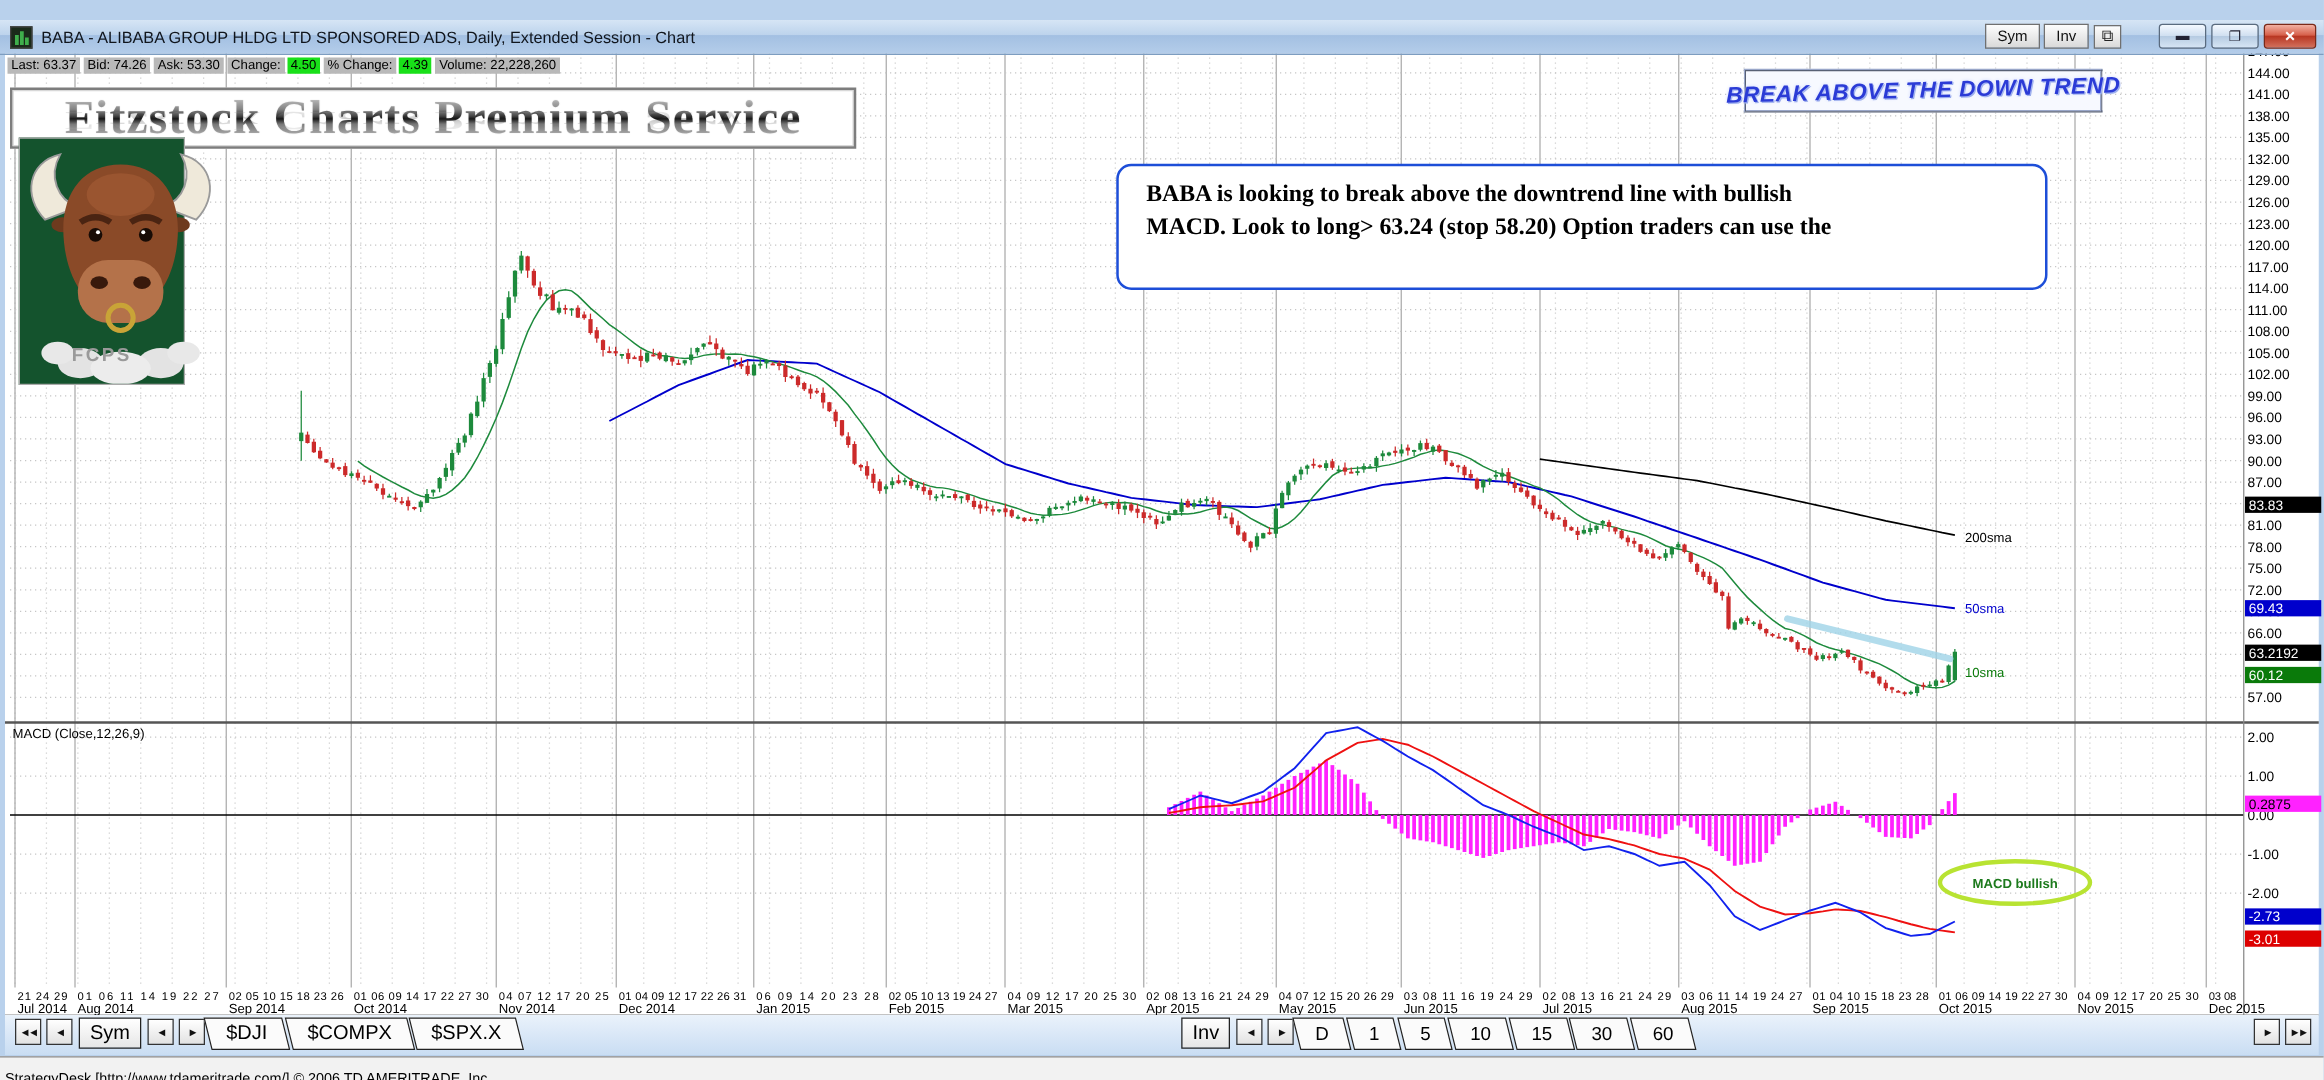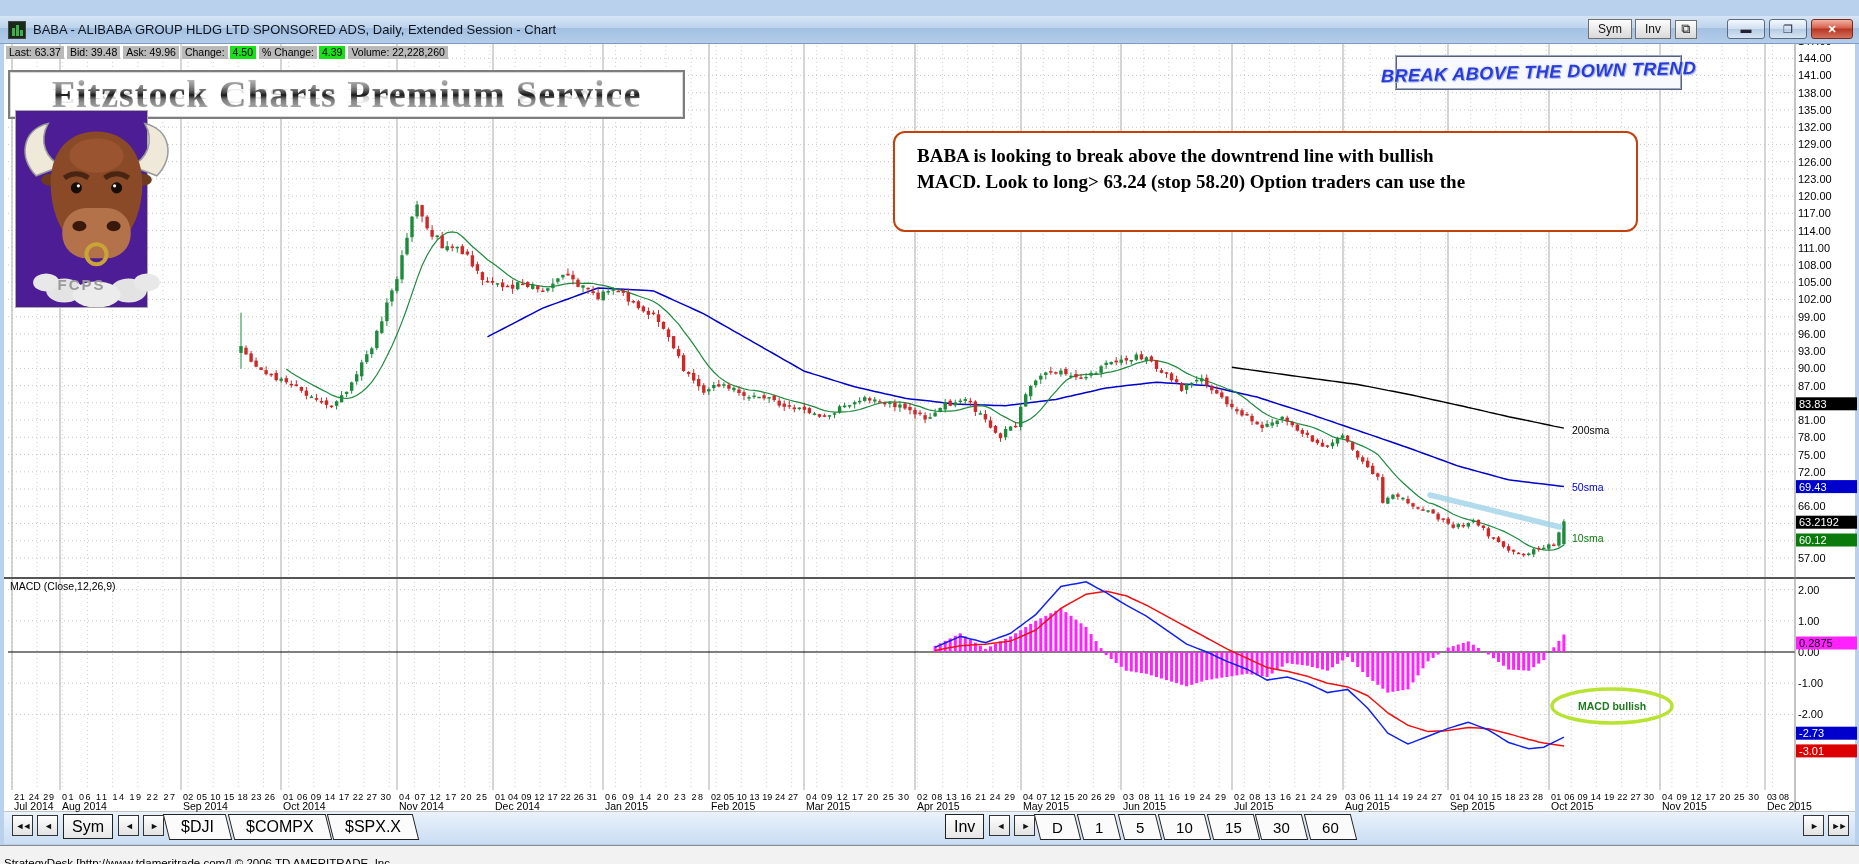--- a/index.html
+++ b/index.html
@@ -51,27 +51,27 @@
 
   
   #break-banner { position:absolute; left:1395px; top:55px; width:287px; height:35px; z-index:9;
     background:#f7f9ff; border:2px ridge #9aa7c9; display:flex; align-items:center; justify-content:center; }
   #break-banner span { font-size:18px; font-weight:bold; font-style:italic; color:#2b3bd6;
     letter-spacing:.5px; transform:skewY(-1.5deg);
     text-shadow:0 0 3px #cdd6ff, 1px 1px 0 #8fa4e8; white-space:nowrap; }
 
   
   #bull-logo { position:absolute; left:15px; top:110px; width:133px; height:198px; z-index:9;
-    background:#4c1d95; border:1px solid #aaa; }
+    background:#14532d; border:1px solid #aaa; }
   #bull-caption { position:absolute; left:0; right:0; bottom:14px; text-align:center;
     color:#9a9a9a; font-weight:bold; font-size:15px; letter-spacing:2px; }
 
   
   #note-box { position:absolute; left:893px; top:131px; width:745px; height:101px; z-index:9;
-    background:#fff; border:2px solid #c2410c; border-radius:12px; padding:10px 18px 0 22px; }
+    background:#fff; border:2px solid #1d4ed8; border-radius:12px; padding:10px 18px 0 22px; }
   #note-box div { font-family:"Liberation Serif", serif; font-weight:bold; font-size:19px;
     line-height:26px; color:#000; white-space:nowrap; }
 
   
   #tabbar { position:absolute; left:4px; top:812px; width:1851px; height:32px; z-index:10;
     background:linear-gradient(#eaf2fb,#c9ddf3); display:flex; align-items:flex-start; padding-top:2px; }
   .nav-btn { width:21px; height:21px; margin:1px 2px 0 2px; background:linear-gradient(#ffffff,#e2e2e2);
     border:1px solid #333; font-size:9px; color:#111; display:flex; align-items:center;
     justify-content:center; letter-spacing:-2px; flex:0 0 auto; }
   .big-btn { height:25px; margin:0 3px; padding:0 8px; background:linear-gradient(#ffffff,#e6e6e6);
@@ -991,24 +991,24 @@
       <div class="win-btn">❐</div>
       <div class="win-btn close">✕</div>
     </div>
   </div>
 
   <div id="quotebar">
       <div class="qchip">
         <span>Last: 63.37</span>
       </div>
       <div class="qchip">
-        <span>Bid: 39.48</span>
+        <span>Bid: 74.26</span>
       </div>
       <div class="qchip">
-        <span>Ask: 49.96</span>
+        <span>Ask: 53.30</span>
       </div>
       <div class="qchip">
         <span>Change:</span>
         <span class="hl">4.50</span>
       </div>
       <div class="qchip">
         <span>% Change:</span>
         <span class="hl">4.39</span>
       </div>
       <div class="qchip">

